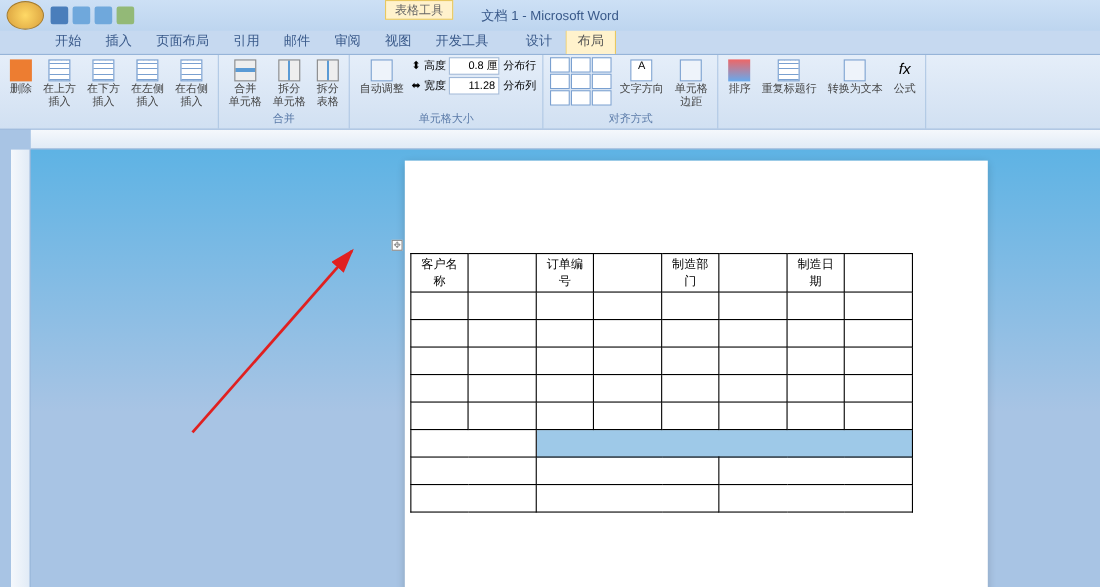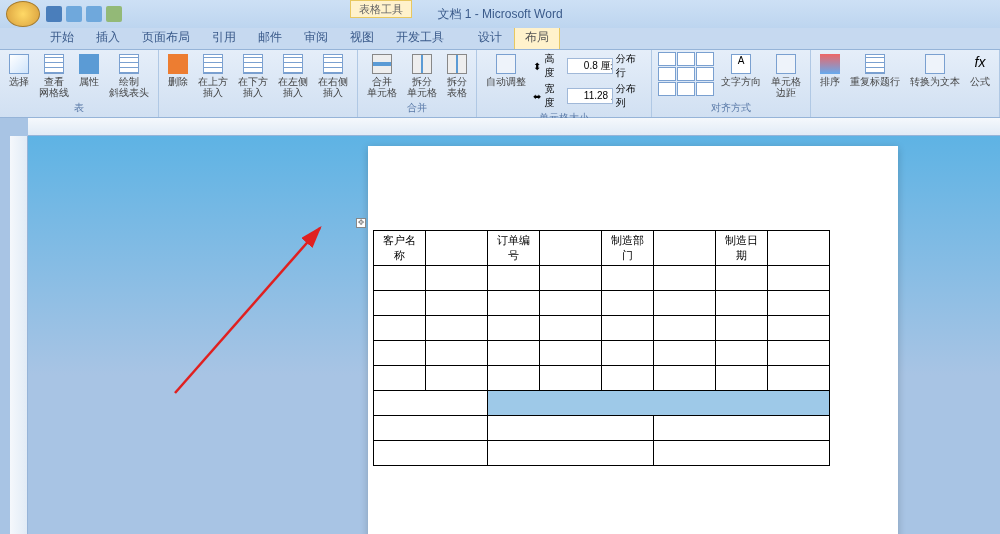--- a/index.html
+++ b/index.html
@@ -77,43 +77,20 @@
   <div class="tab">引用</div>
   <div class="tab">邮件</div>
   <div class="tab">审阅</div>
   <div class="tab">视图</div>
   <div class="tab">开发工具</div>
   <div class="tab design">设计</div>
   <div class="tab active">布局</div>
 </div>
 
 <div class="ribbon">
-  <div class="ribbon-group">
-    <div class="group-content">
-      <div class="rbtn">
-          <div class="ic ic-select"></div>
-          <div class="lbl">选择</div>
-        </div>
-      <div class="rbtn">
-          <div class="ic ic-grid"></div>
-          <div class="lbl">查看
-网格线</div>
-        </div>
-      <div class="rbtn">
-          <div class="ic ic-blue"></div>
-          <div class="lbl">属性</div>
-        </div>
-      <div class="rbtn">
-          <div class="ic ic-grid"></div>
-          <div class="lbl">绘制
-斜线表头</div>
-        </div>
-    </div>
-    <div class="group-label">表</div>
-  </div>
 
   <div class="ribbon-group">
     <div class="group-content">
       <div class="rbtn">
           <div class="ic ic-orange"></div>
           <div class="lbl">删除</div>
         </div>
       <div class="rbtn">
           <div class="ic ic-grid"></div>
           <div class="lbl">在上方

